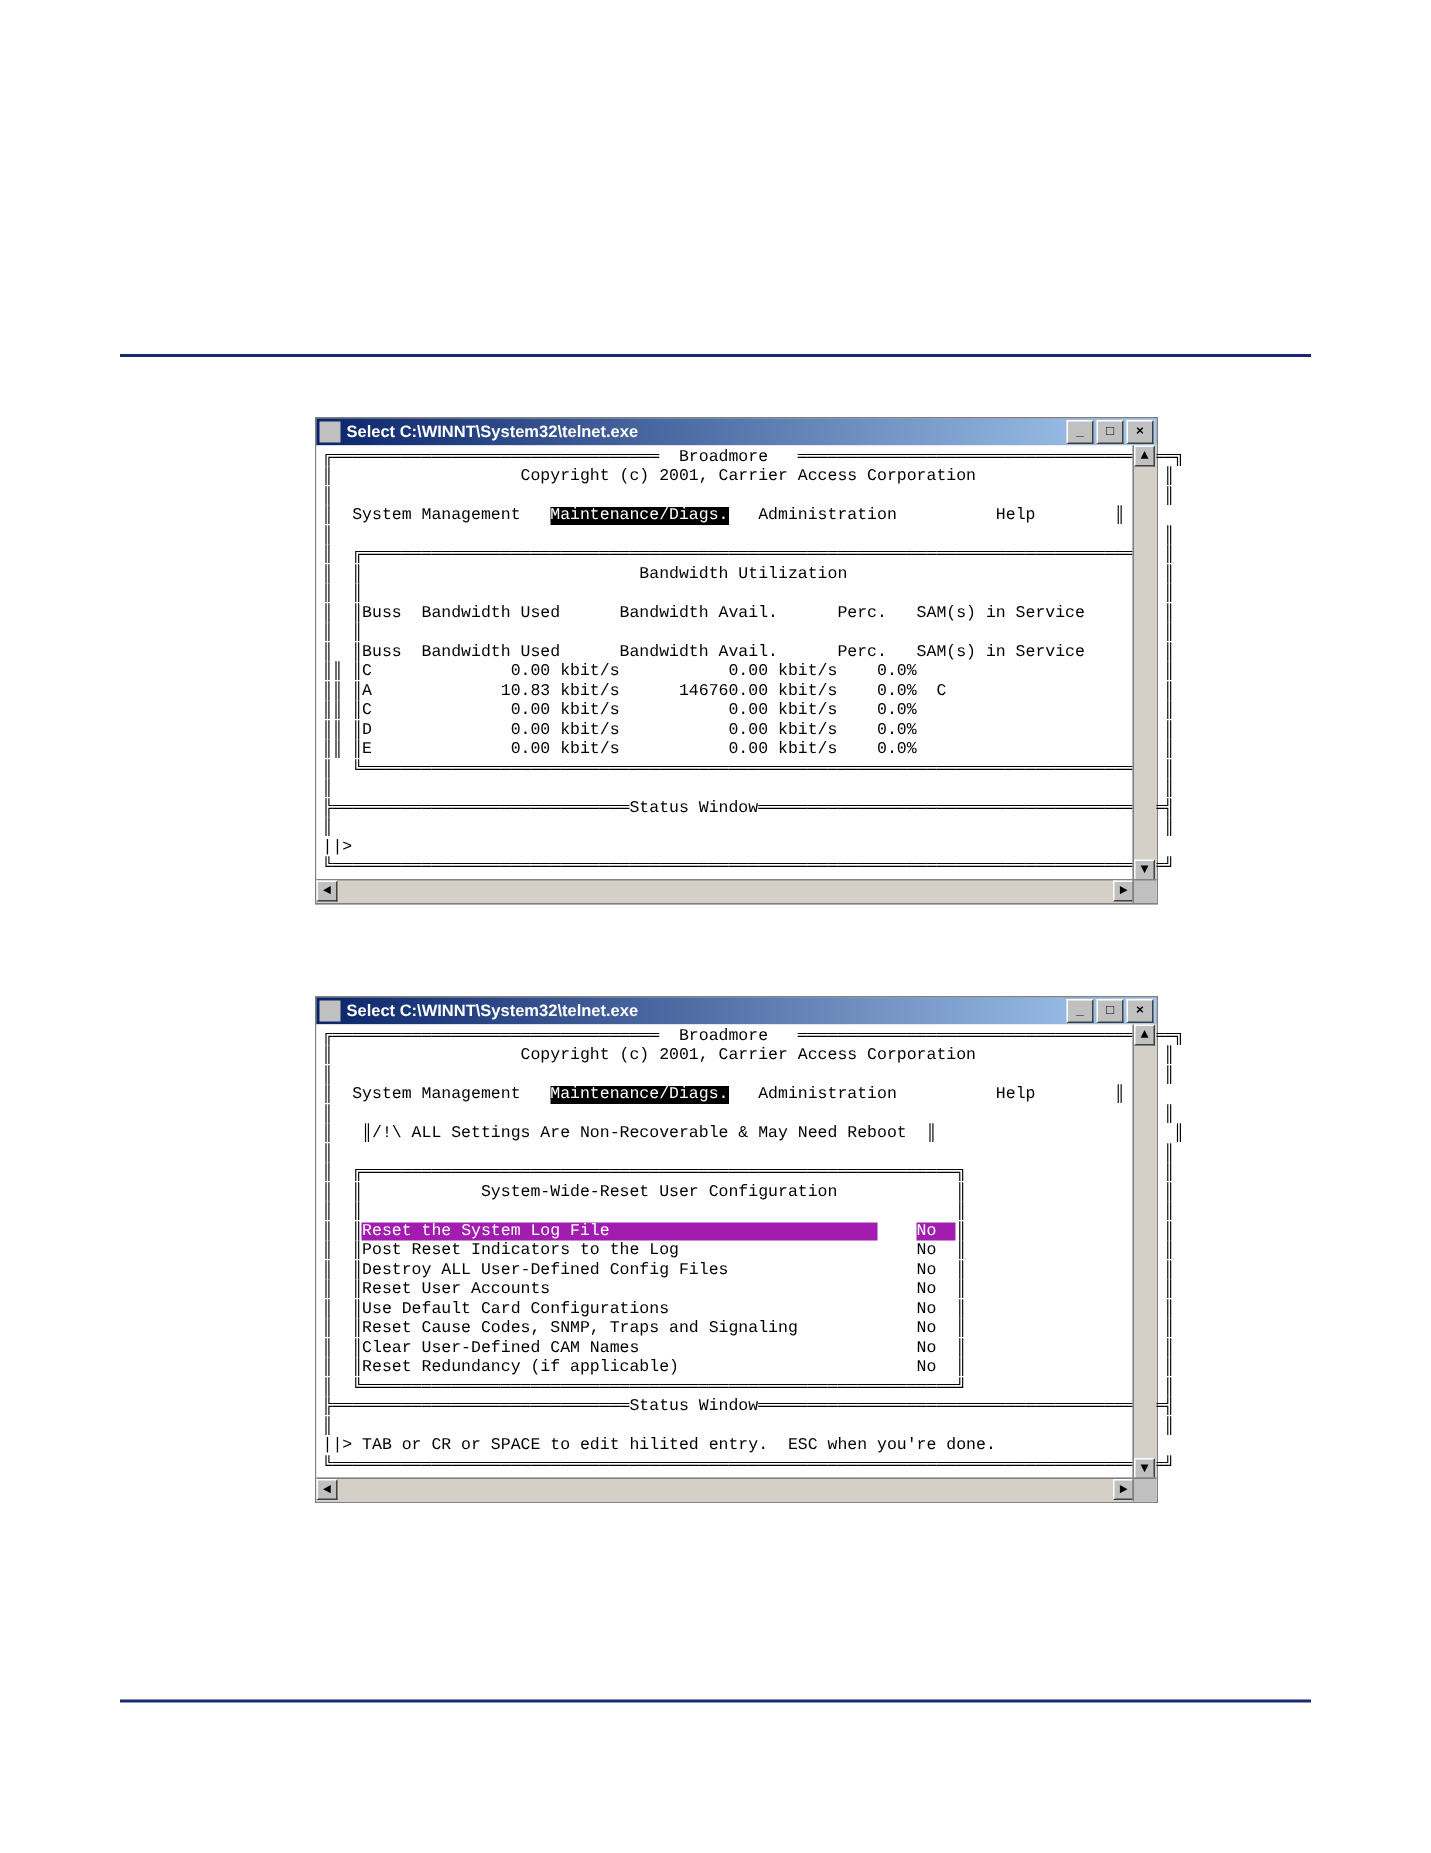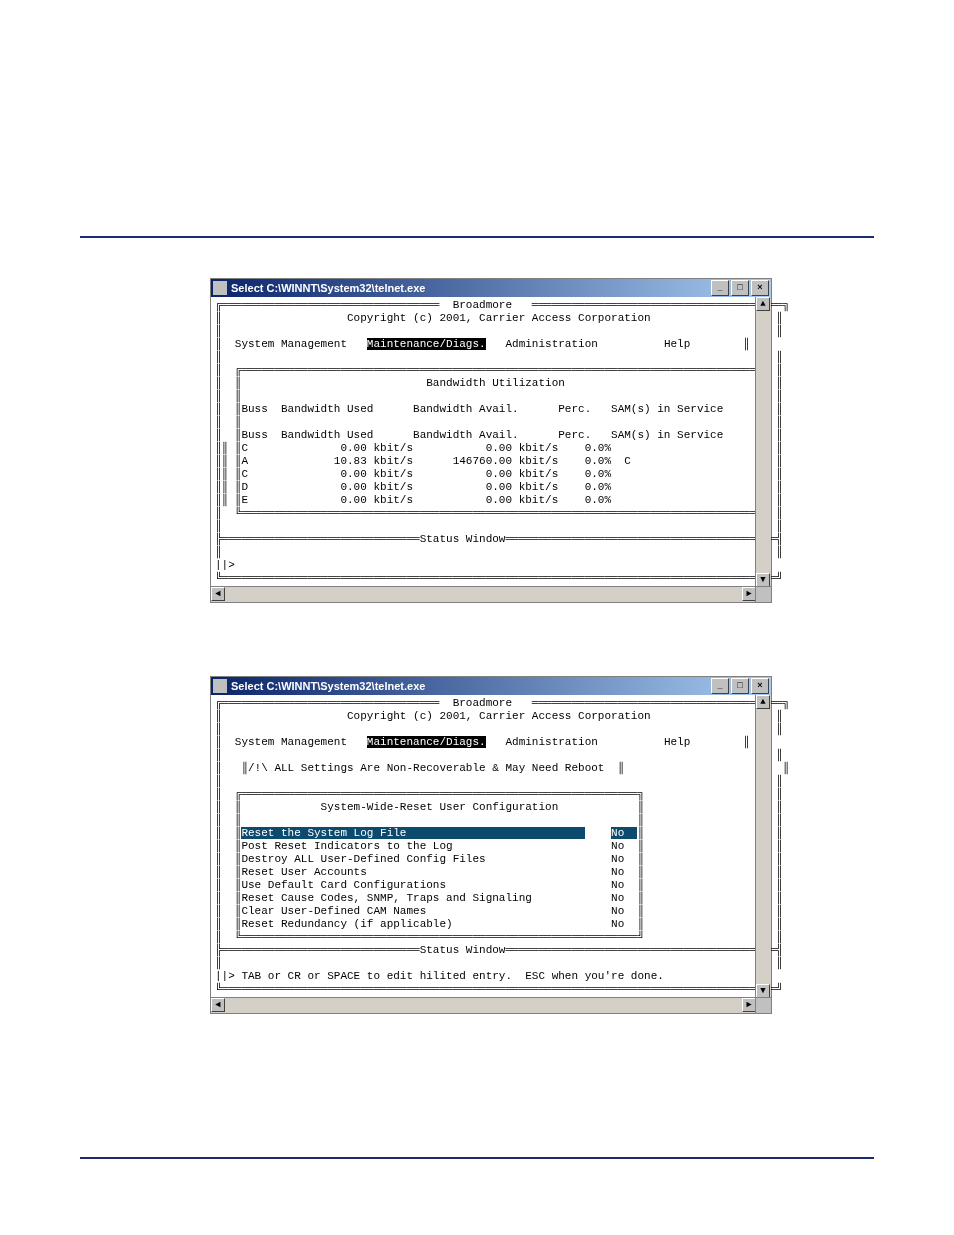--- a/index.html
+++ b/index.html
@@ -15,21 +15,21 @@
   }
   .hr {
     height: 2px;
     background: #1a2a6c;
     margin: 0 80px;
   }
   .gap-top { height: 236px; }
   .gap-mid { height: 60px; }
   .gap-bottom { height: 130px; }
   .win-wrap {
-    margin: 0 0 13px 210px;
+    margin: 0 0 1px 210px;
     width: 562px;
   }
   .win {
     border: 1px solid #808080;
     background: #c0c0c0;
     position: relative;
   }
   .titlebar {
     display: flex;
     align-items: center;
@@ -74,21 +74,21 @@
     white-space: pre;
     padding: 2px 4px 2px 4px;
     color: #000;
     background: #fff;
   }
   .term .inv {
     background: #000000;
     color: #fff;
   }
   .term .hil {
-    background: #0c4a6e;
+    background: #a21caf;
     color: #fff;
   }
   .vscroll {
     position: absolute;
     top: 0; right: 0; bottom: 15px;
     width: 15px;
     background: #d4d0c8;
     border-left: 1px solid #808080;
   }
   .vscroll .arrow, .hscroll .arrow {

